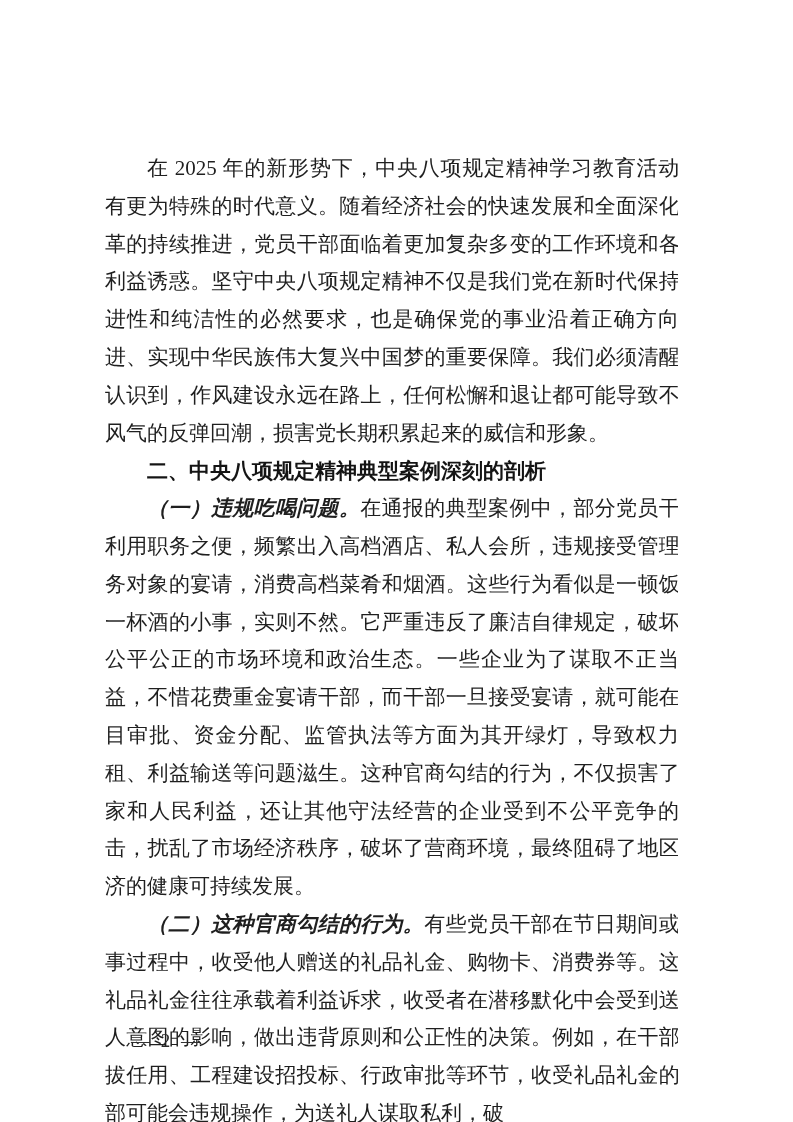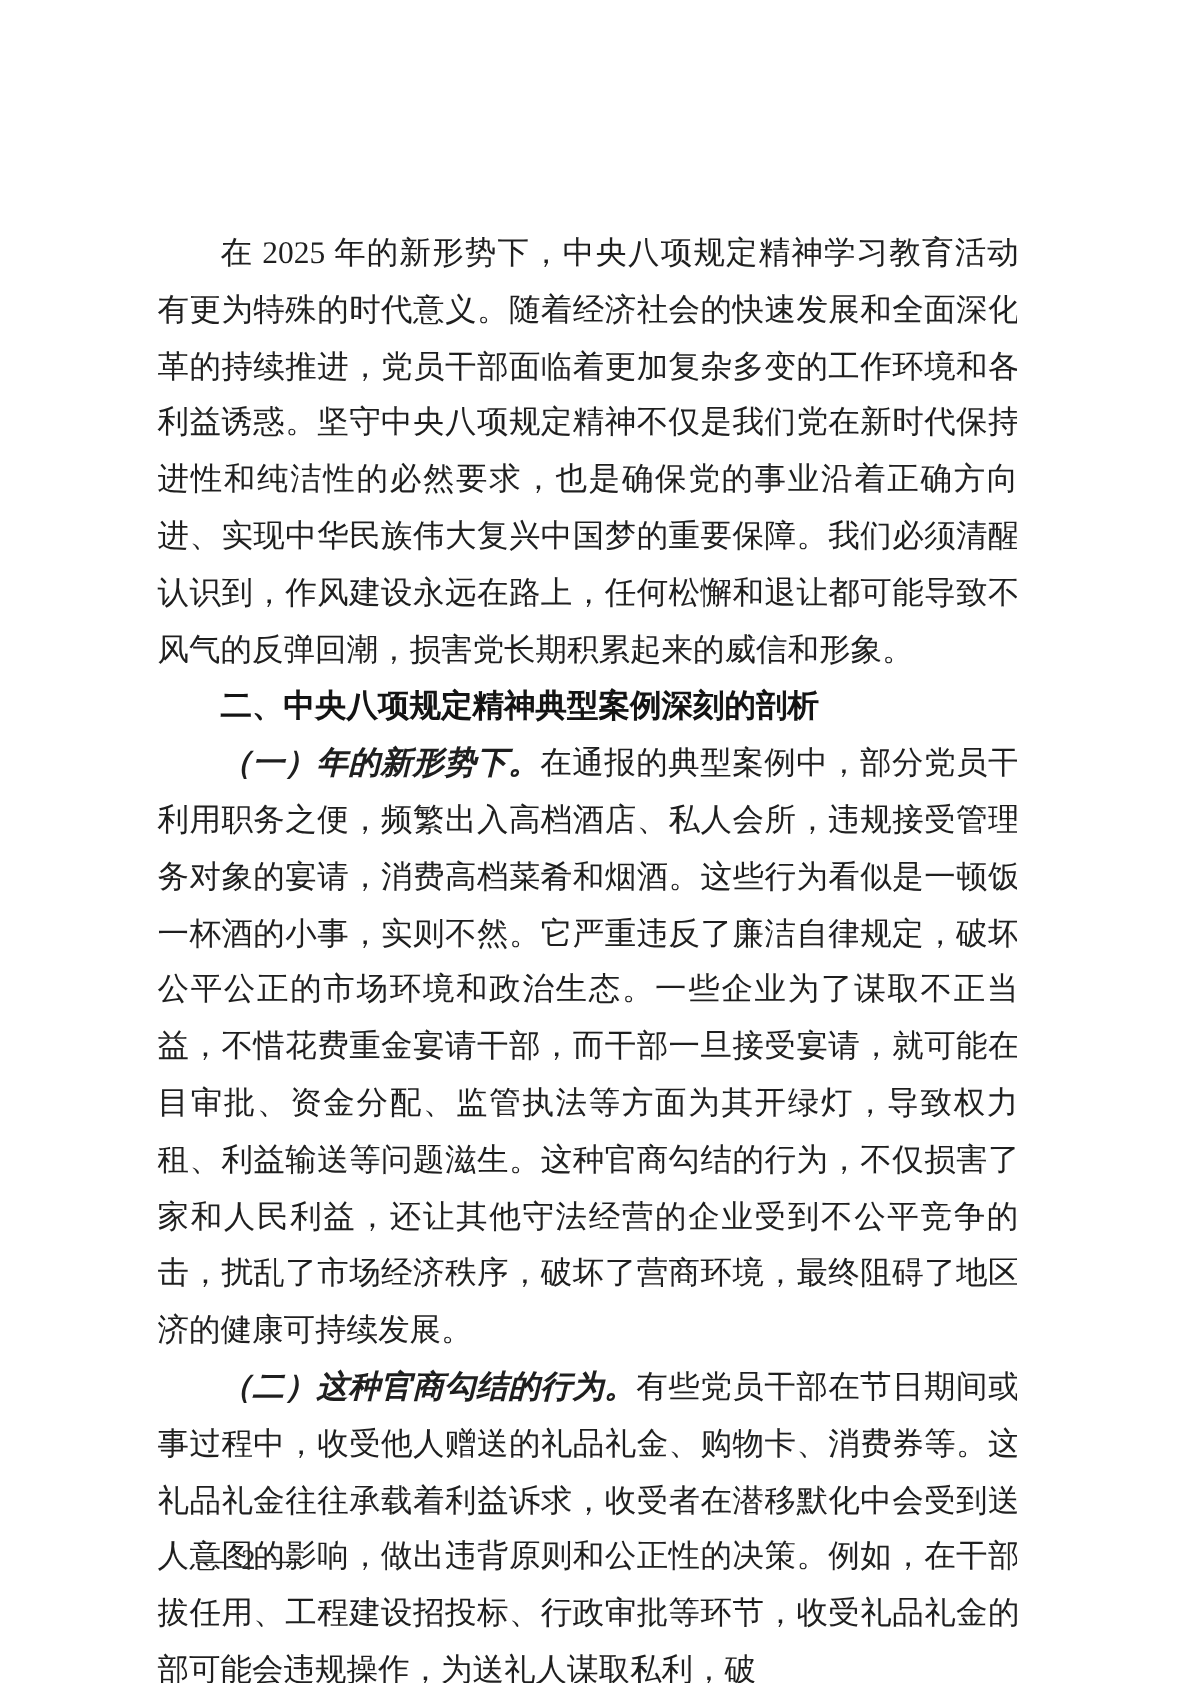--- a/index.html
+++ b/index.html
@@ -59,20 +59,20 @@
 </head>
 <body>
 
 <div class="page">
   <div class="content">
 
     <p class="body-para">在 2025 年的新形势下，中央八项规定精神学习教育活动具有更为特殊的时代意义。随着经济社会的快速发展和全面深化改革的持续推进，党员干部面临着更加复杂多变的工作环境和各种利益诱惑。坚守中央八项规定精神不仅是我们党在新时代保持先进性和纯洁性的必然要求，也是确保党的事业沿着正确方向前进、实现中华民族伟大复兴中国梦的重要保障。我们必须清醒地认识到，作风建设永远在路上，任何松懈和退让都可能导致不良风气的反弹回潮，损害党长期积累起来的威信和形象。</p>
 
     <h2 class="section-heading">二、中央八项规定精神典型案例深刻的剖析</h2>
 
-    <p class="body-para"><span class="lead">（一）年的新形势下。</span><span>在通报的典型案例中，部分党员干部利用职务之便，频繁出入高档酒店、私人会所，违规接受管理服务对象的宴请，消费高档菜肴和烟酒。这些行为看似是一顿饭、一杯酒的小事，实则不然。它严重违反了廉洁自律规定，破坏了公平公正的市场环境和政治生态。一些企业为了谋取不正当利益，不惜花费重金宴请干部，而干部一旦接受宴请，就可能在项目审批、资金分配、监管执法等方面为其开绿灯，导致权力寻租、利益输送等问题滋生。这种官商勾结的行为，不仅损害了国家和人民利益，还让其他守法经营的企业受到不公平竞争的冲击，扰乱了市场经济秩序，破坏了营商环境，最终阻碍了地区经济的健康可持续发展。</span></p>
+    <p class="body-para"><span class="lead">（一）违规吃喝问题。</span><span>在通报的典型案例中，部分党员干部利用职务之便，频繁出入高档酒店、私人会所，违规接受管理服务对象的宴请，消费高档菜肴和烟酒。这些行为看似是一顿饭、一杯酒的小事，实则不然。它严重违反了廉洁自律规定，破坏了公平公正的市场环境和政治生态。一些企业为了谋取不正当利益，不惜花费重金宴请干部，而干部一旦接受宴请，就可能在项目审批、资金分配、监管执法等方面为其开绿灯，导致权力寻租、利益输送等问题滋生。这种官商勾结的行为，不仅损害了国家和人民利益，还让其他守法经营的企业受到不公平竞争的冲击，扰乱了市场经济秩序，破坏了营商环境，最终阻碍了地区经济的健康可持续发展。</span></p>
 
     <p class="body-para"><span class="lead">（二）这种官商勾结的行为。</span><span>有些党员干部在节日期间或办事过程中，收受他人赠送的礼品礼金、购物卡、消费券等。这些礼品礼金往往承载着利益诉求，收受者在潜移默化中会受到送礼人意图的影响，做出违背原则和公正性的决策。例如，在干部选拔任用、工程建设招投标、行政审批等环节，收受礼品礼金的干部可能会违规操作，为送礼人谋取私利，破</span></p>
 
   </div>
 
   <div class="page-number">— 2 —</div>
 </div>
 
 </body></html>

